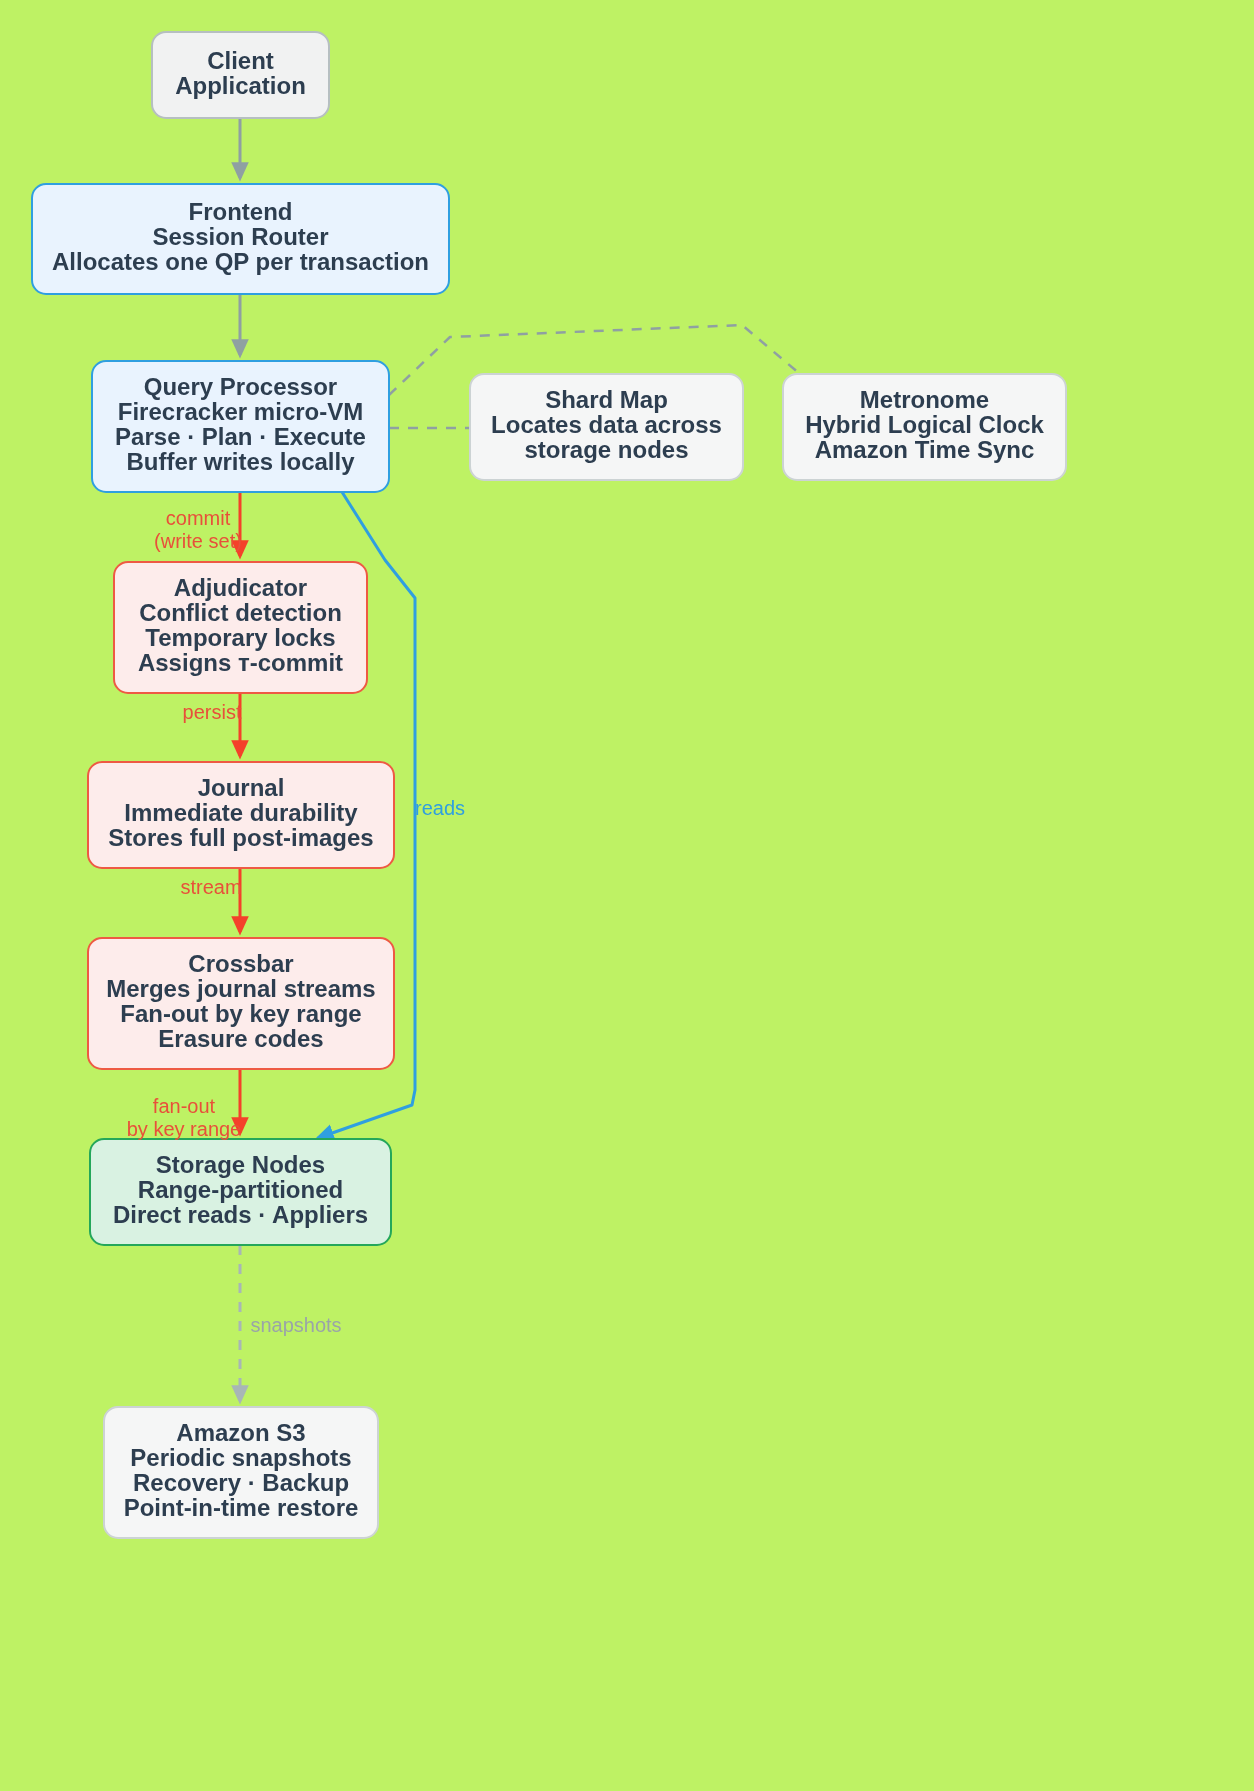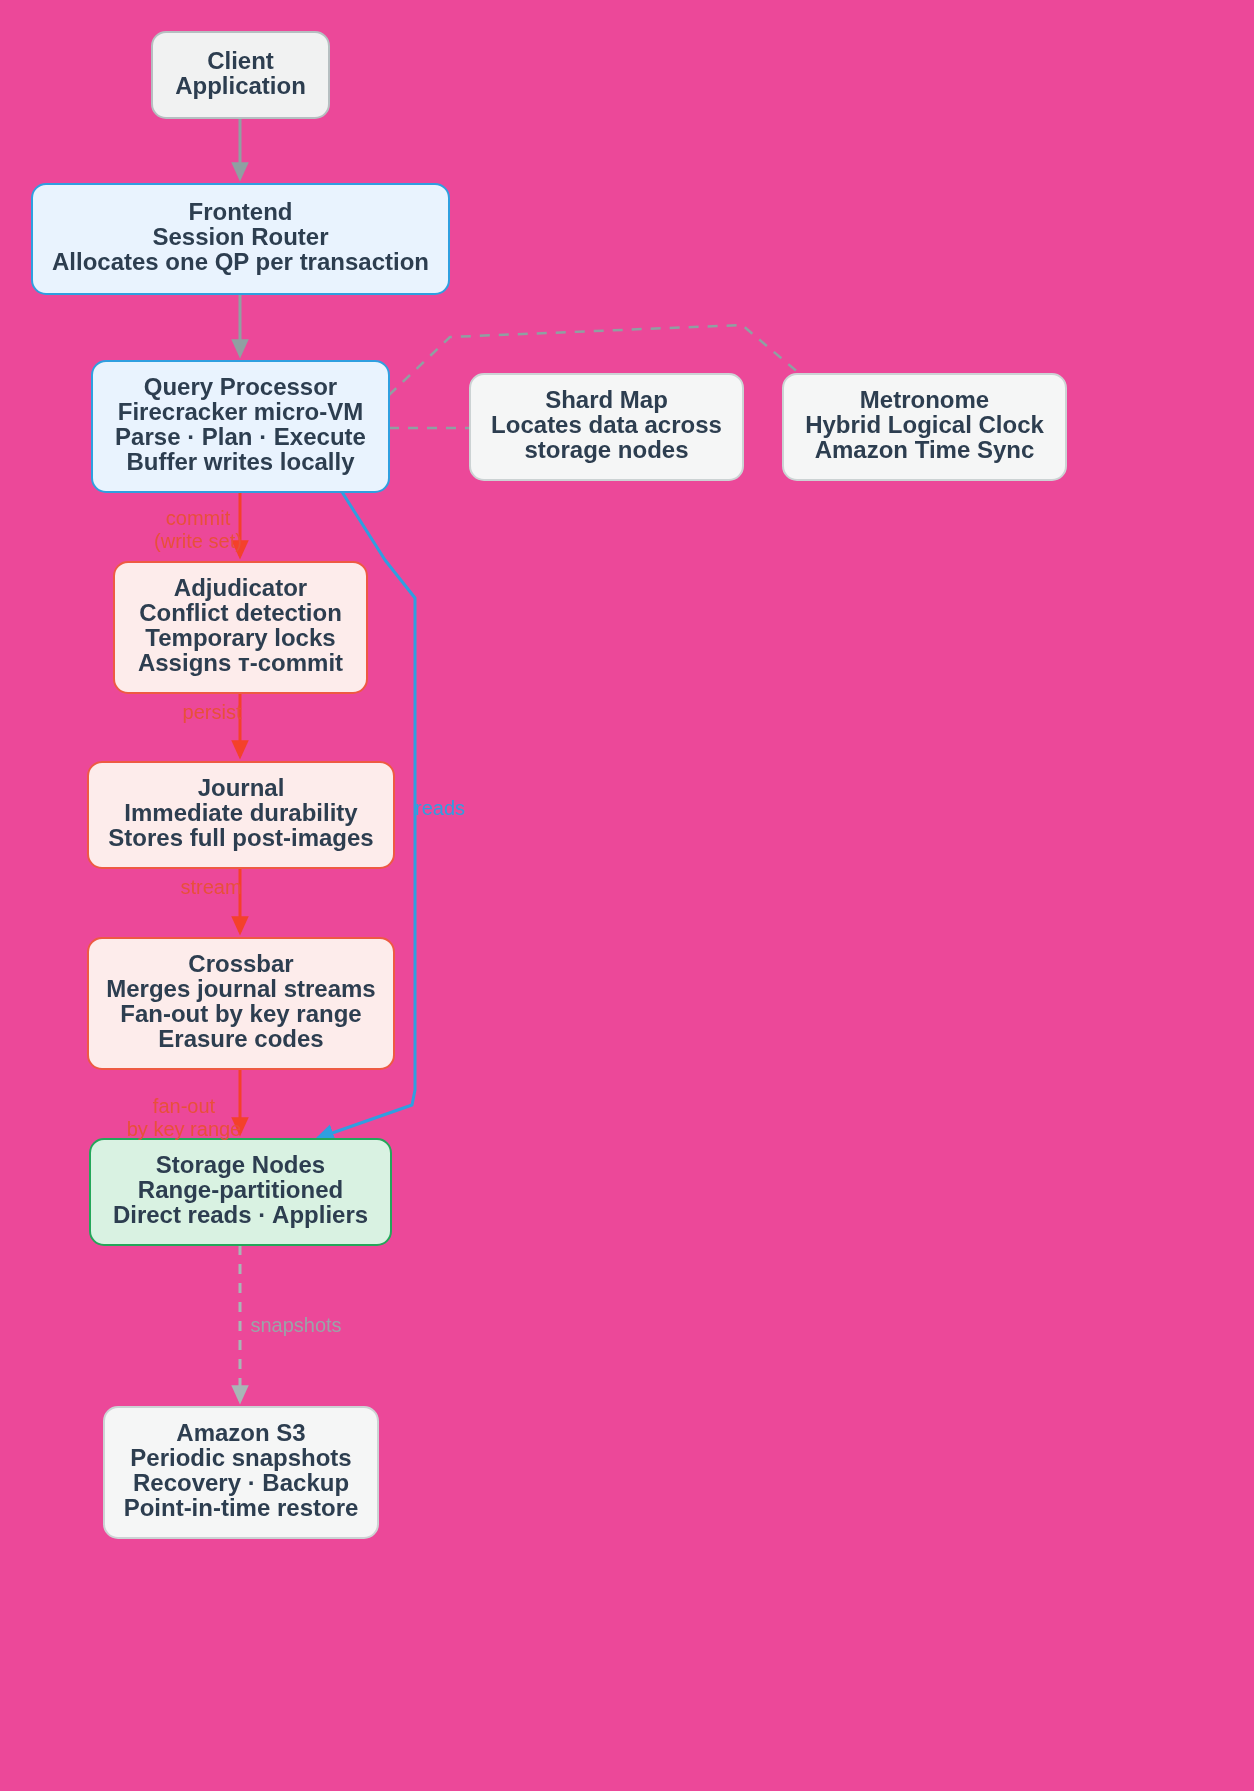--- a/index.html
+++ b/index.html
@@ -13,21 +13,21 @@
     font-family: "Liberation Sans", sans-serif;
     position: relative;
     overflow: hidden;
   }
   #diagram-root {
     position: absolute;
     left: 0;
     top: 0;
     width: 1254px;
     height: 1791px;
-    background: #ec4899;
+    background: #bef264;
   }
   svg.diagram-canvas {
     display: block;
     width: 1254px;
     height: 1791px;
   }
   .node-box {
     stroke-width: 2;
     rx: 14;
     ry: 14;

